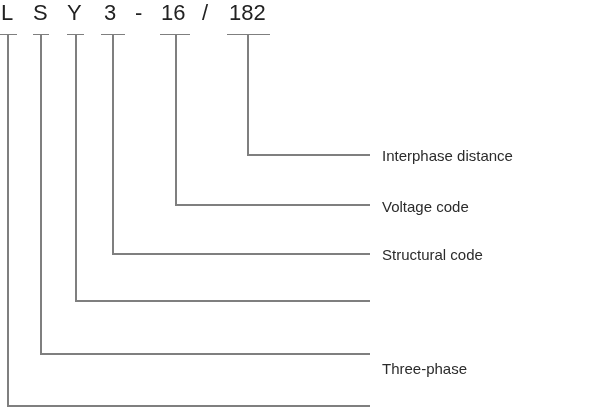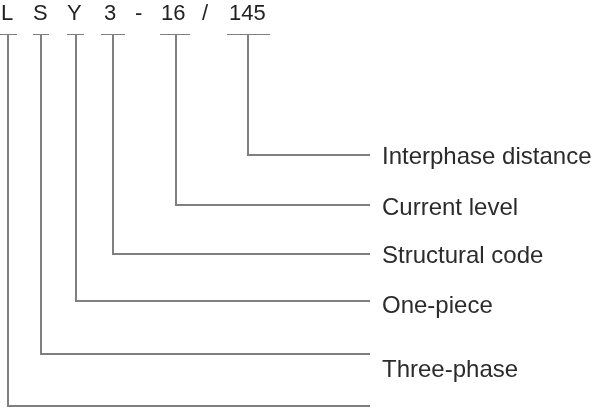--- a/index.html
+++ b/index.html
@@ -47,21 +47,21 @@
   .g5-vert{left:40px;height:320.5px;}
   .g5-horz{left:40px;top:353px;width:330px;}
   
   .g6-tick{left:0px;width:17px;}
   .g6-vert{left:7px;height:372.5px;}
   .g6-horz{left:7px;top:405px;width:363px;}
 
   
   .lbl{
     position:absolute;left:382px;
-    font-size:24px;line-height:26px;
+    font-size:15px;line-height:26px;
     color:#2b2b2b;
     white-space:nowrap;
   }
   .lbl1{top:143px}
   .lbl2{top:194px}
   .lbl3{top:242px}
   .lbl4{top:292px}
   .lbl5{top:356px}
   .lbl6{top:388px}
 </style>
@@ -71,42 +71,41 @@
 <div class="stage">
 
   <div>
     <span class="tok tk0">L</span>
     <span class="tok tk1">S</span>
     <span class="tok tk2">Y</span>
     <span class="tok tk3">3</span>
     <span class="tok tk4">-</span>
     <span class="tok tk5">16</span>
     <span class="tok tk6">/</span>
-    <span class="tok tk7">145</span>
+    <span class="tok tk7">182</span>
   </div>
 
   <div class="ln tick g1-tick"></div>
   <div class="ln vert g1-vert"></div>
   <div class="ln horz g1-horz"></div>
   <div class="lbl lbl1">Interphase distance</div>
 
   <div class="ln tick g2-tick"></div>
   <div class="ln vert g2-vert"></div>
   <div class="ln horz g2-horz"></div>
-  <div class="lbl lbl2">Current level</div>
+  <div class="lbl lbl2">Voltage code</div>
 
   <div class="ln tick g3-tick"></div>
   <div class="ln vert g3-vert"></div>
   <div class="ln horz g3-horz"></div>
   <div class="lbl lbl3">Structural code</div>
 
   <div class="ln tick g4-tick"></div>
   <div class="ln vert g4-vert"></div>
   <div class="ln horz g4-horz"></div>
-  <div class="lbl lbl4">One-piece</div>
 
   <div class="ln tick g5-tick"></div>
   <div class="ln vert g5-vert"></div>
   <div class="ln horz g5-horz"></div>
   <div class="lbl lbl5">Three-phase</div>
 
   <div class="ln tick g6-tick"></div>
   <div class="ln vert g6-vert"></div>
   <div class="ln horz g6-horz"></div>
 

